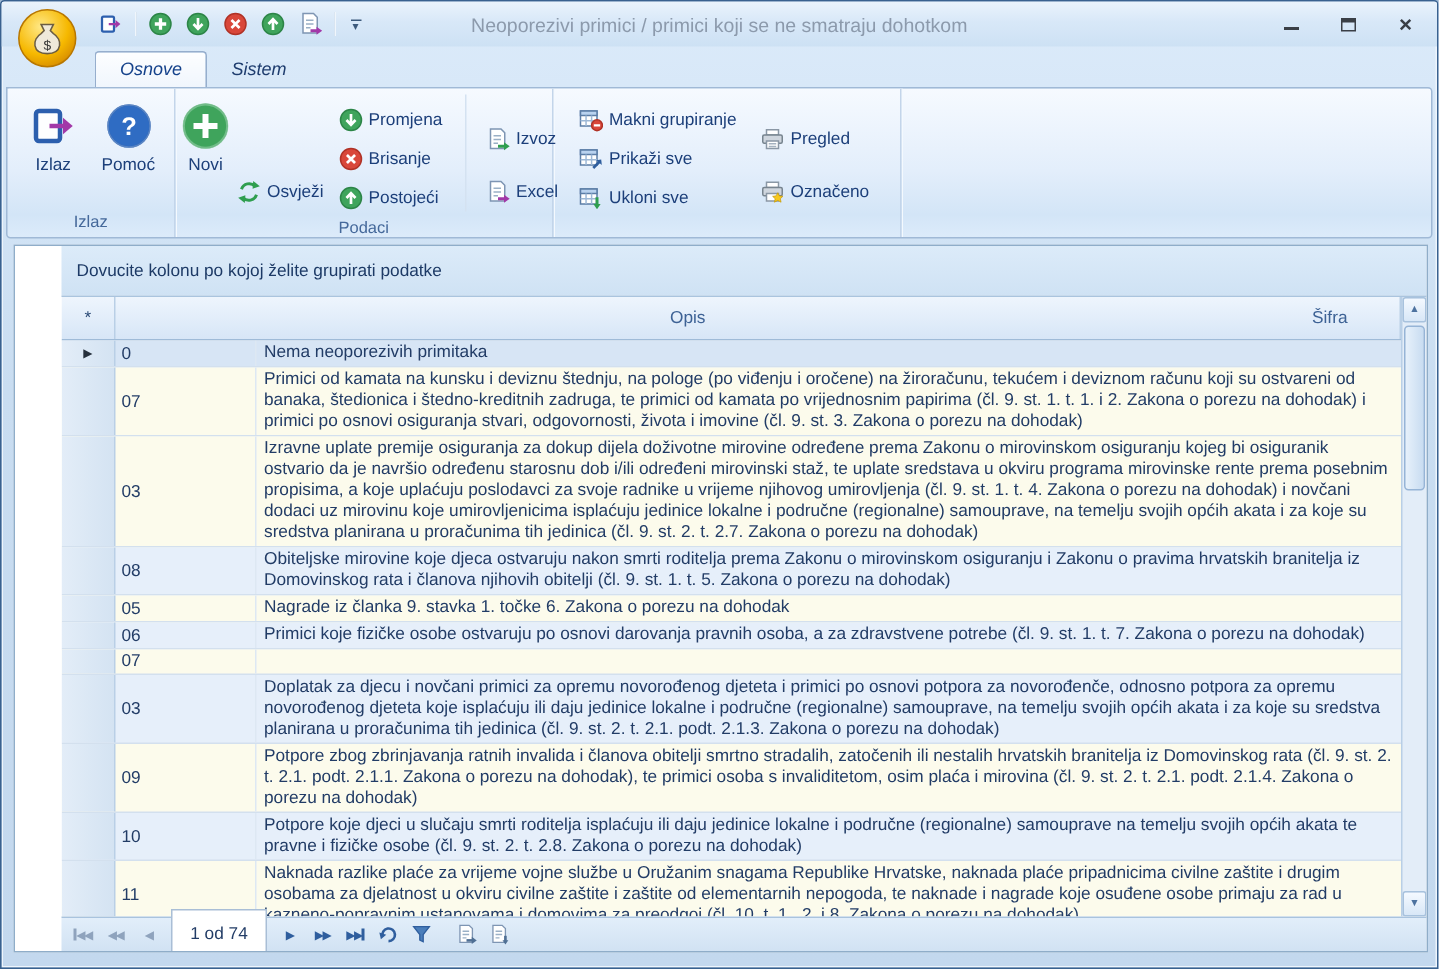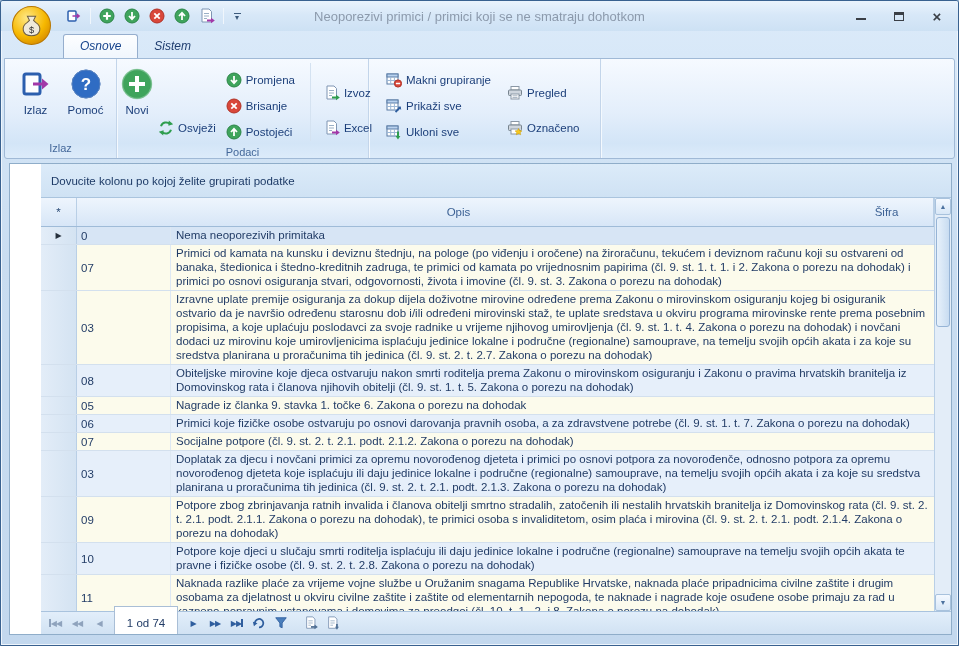--- a/index.html
+++ b/index.html
@@ -364,21 +364,20 @@
               <div class="cell desc">Nagrade iz članka 9. stavka 1. točke 6. Zakona o porezu na dohodak</div>
             </div>
             <div class="grid-row row-blue">
               <div class="cell ind"></div>
               <div class="cell code">06</div>
               <div class="cell desc">Primici koje fizičke osobe ostvaruju po osnovi darovanja pravnih osoba, a za zdravstvene potrebe (čl. 9. st. 1. t. 7. Zakona o porezu na dohodak)</div>
             </div>
             <div class="grid-row row-cream">
               <div class="cell ind"></div>
               <div class="cell code">07</div>
-              <div class="cell desc">Socijalne potpore (čl. 9. st. 2. t. 2.1. podt. 2.1.2. Zakona o porezu na dohodak)</div>
             </div>
             <div class="grid-row row-blue">
               <div class="cell ind"></div>
               <div class="cell code">03</div>
               <div class="cell desc">Doplatak za djecu i novčani primici za opremu novorođenog djeteta i primici po osnovi potpora za novorođenče, odnosno potpora za opremu novorođenog djeteta koje isplaćuju ili daju jedinice lokalne i područne (regionalne) samouprave, na temelju svojih  općih akata i za koje su sredstva planirana u proračunima tih jedinica (čl. 9. st. 2. t. 2.1. podt. 2.1.3. Zakona o porezu na dohodak)</div>
             </div>
             <div class="grid-row row-cream">
               <div class="cell ind"></div>
               <div class="cell code">09</div>
               <div class="cell desc">Potpore zbog zbrinjavanja ratnih invalida i članova obitelji smrtno stradalih, zatočenih ili nestalih hrvatskih branitelja iz Domovinskog rata (čl. 9. st. 2. t. 2.1. podt. 2.1.1. Zakona o porezu na dohodak), te primici osoba s invaliditetom, osim plaća i mirovina (čl. 9. st. 2. t. 2.1. podt. 2.1.4. Zakona o porezu na dohodak)</div>

